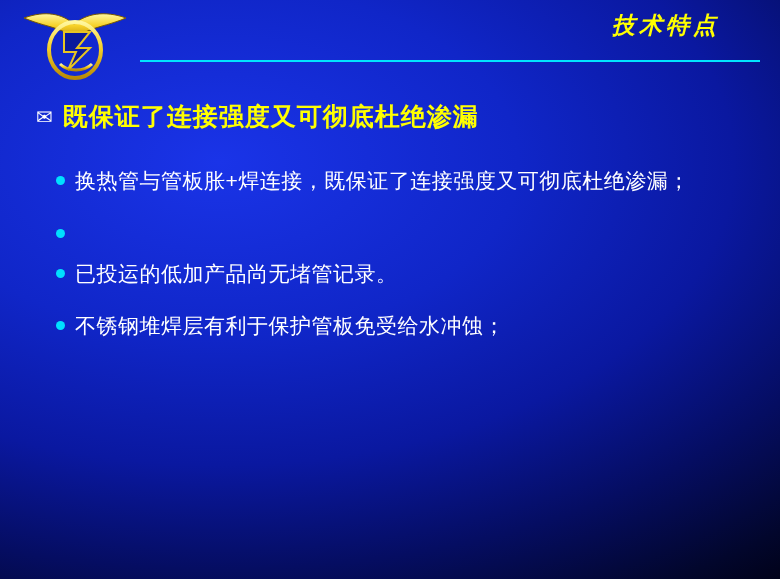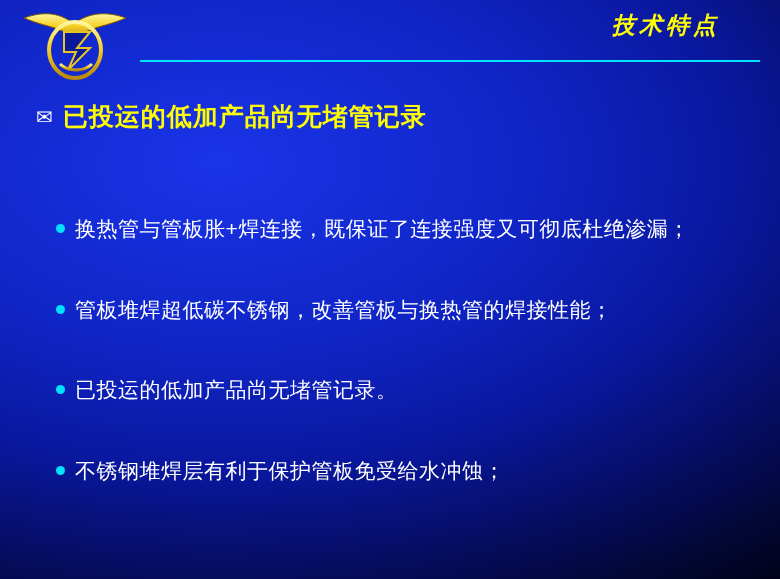--- a/index.html
+++ b/index.html
@@ -74,21 +74,20 @@
   .bullets {
     position: absolute;
     left: 56px;
     right: 20px;
     top: 165px;
   }
   .bullet {
     display: flex;
     align-items: flex-start;
     margin-bottom: 20px;
-    margin-top: 48px;
   }
   .bullet .dot {
     flex: 0 0 auto;
     width: 9px;
     height: 9px;
     border-radius: 50%;
     background: #00e0ff;
     margin-top: 11px;
     margin-right: 10px;
   }
@@ -122,33 +121,32 @@
 
     <path d="M44 28 L70 28 L57 44 L70 44 L48 66 L56 48 L44 48 Z" fill="#0b1a9c" stroke="#e8c521" stroke-width="2"></path>
     <path d="M40 60 C48 68, 64 68, 72 60" fill="none" stroke="url(#gold)" stroke-width="3"></path>
   </svg>
 
   <div class="header-title">技术特点</div>
   <div class="header-rule"></div>
 
   <div class="heading">
     <span class="marker">✉</span>
-    <span class="heading-text">已投运的低加产品尚无堵管记录</span>
+    <span class="heading-text">既保证了连接强度又可彻底杜绝渗漏</span>
   </div>
 
   <div class="bullets">
 
     <div class="bullet first">
       <span class="dot"></span>
       <span class="btext">换热管与管板胀+焊连接，既保证了连接强度又可彻底杜绝渗漏；</span>
     </div>
 
     <div class="bullet">
       <span class="dot"></span>
-      <span class="btext">管板堆焊超低碳不锈钢，改善管板与换热管的焊接性能；</span>
     </div>
 
     <div class="bullet">
       <span class="dot"></span>
       <span class="btext">已投运的低加产品尚无堵管记录。</span>
     </div>
 
     <div class="bullet">
       <span class="dot"></span>
       <span class="btext">不锈钢堆焊层有利于保护管板免受给水冲蚀；</span>

